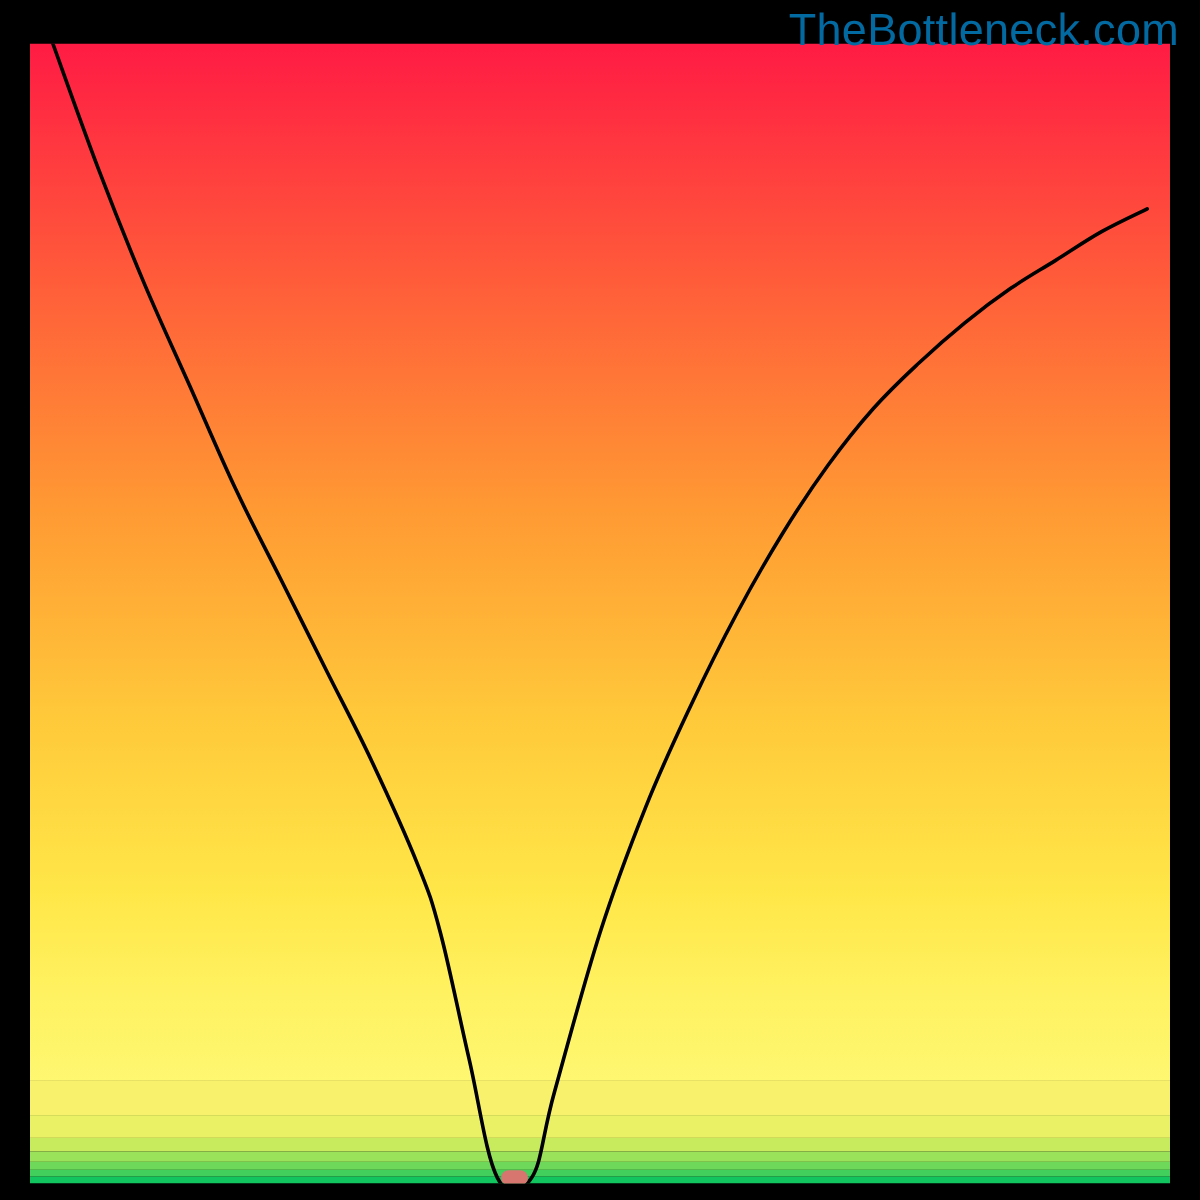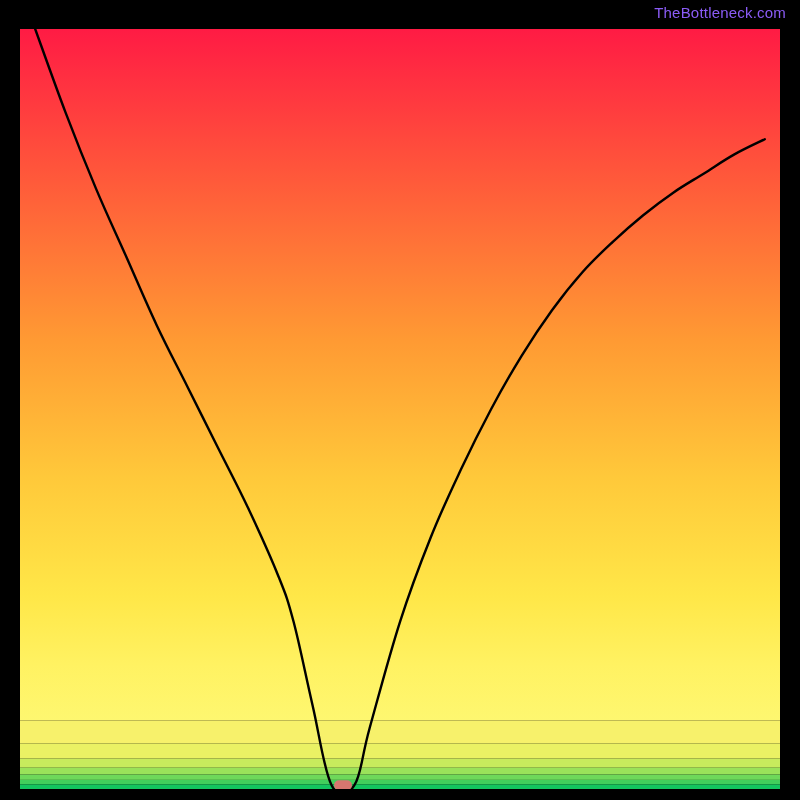--- a/index.html
+++ b/index.html
@@ -8,22 +8,22 @@
     width: 800px;
     height: 800px;
     overflow: hidden;
     background: #000;
     font-family: Arial, Helvetica, sans-serif;
   }
   .watermark {
     position: absolute;
     top: 4px;
     right: 14px;
-    color: #8b5cf6;
-    font-size: 15px;
+    color: #0369a1;
+    font-size: 30px;
     font-weight: 400;
     letter-spacing: 0.2px;
     z-index: 30;
   }
   .frame {
     position: absolute;
     left: 20px;
     top: 29px;
     width: 760px;
     height: 760px;

